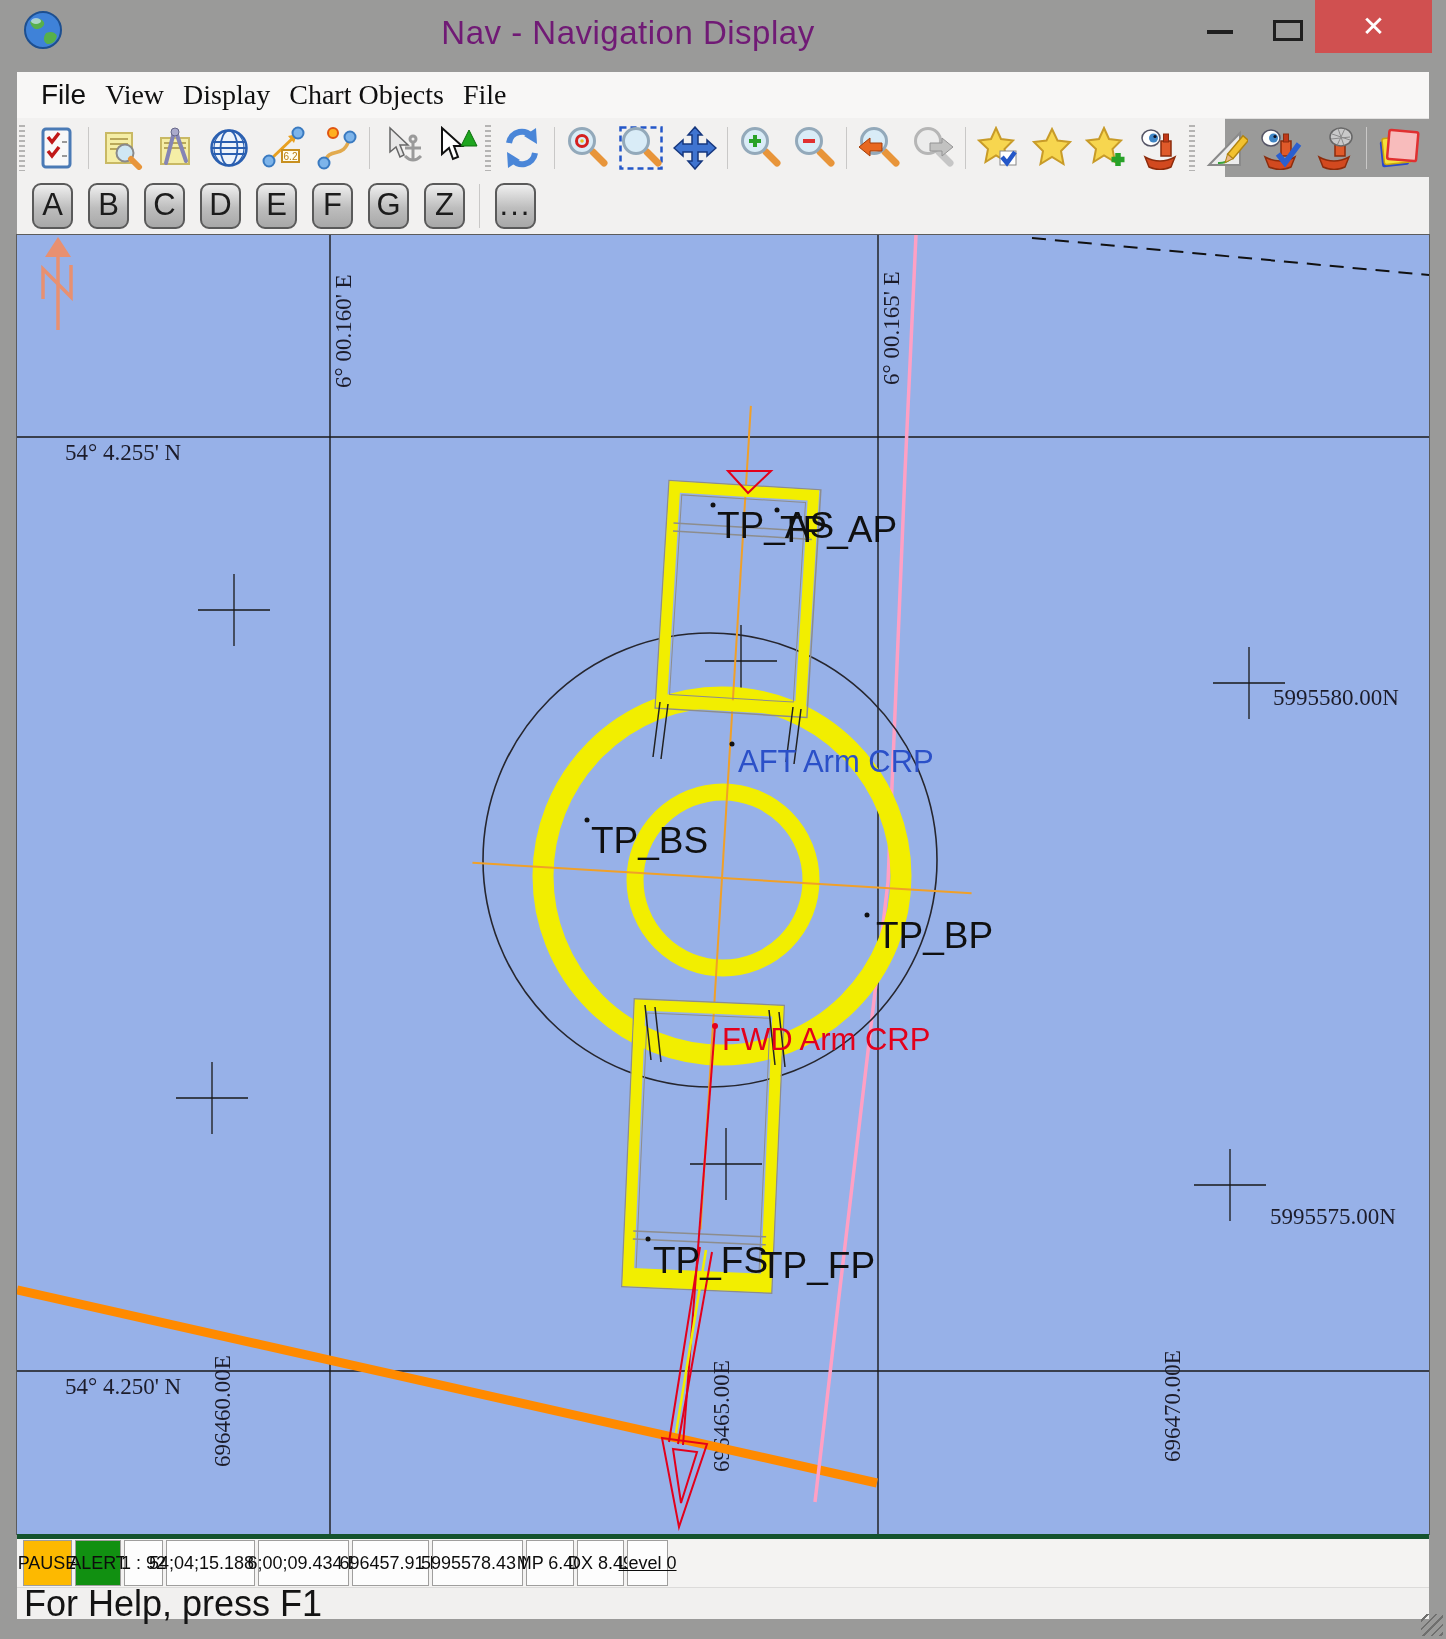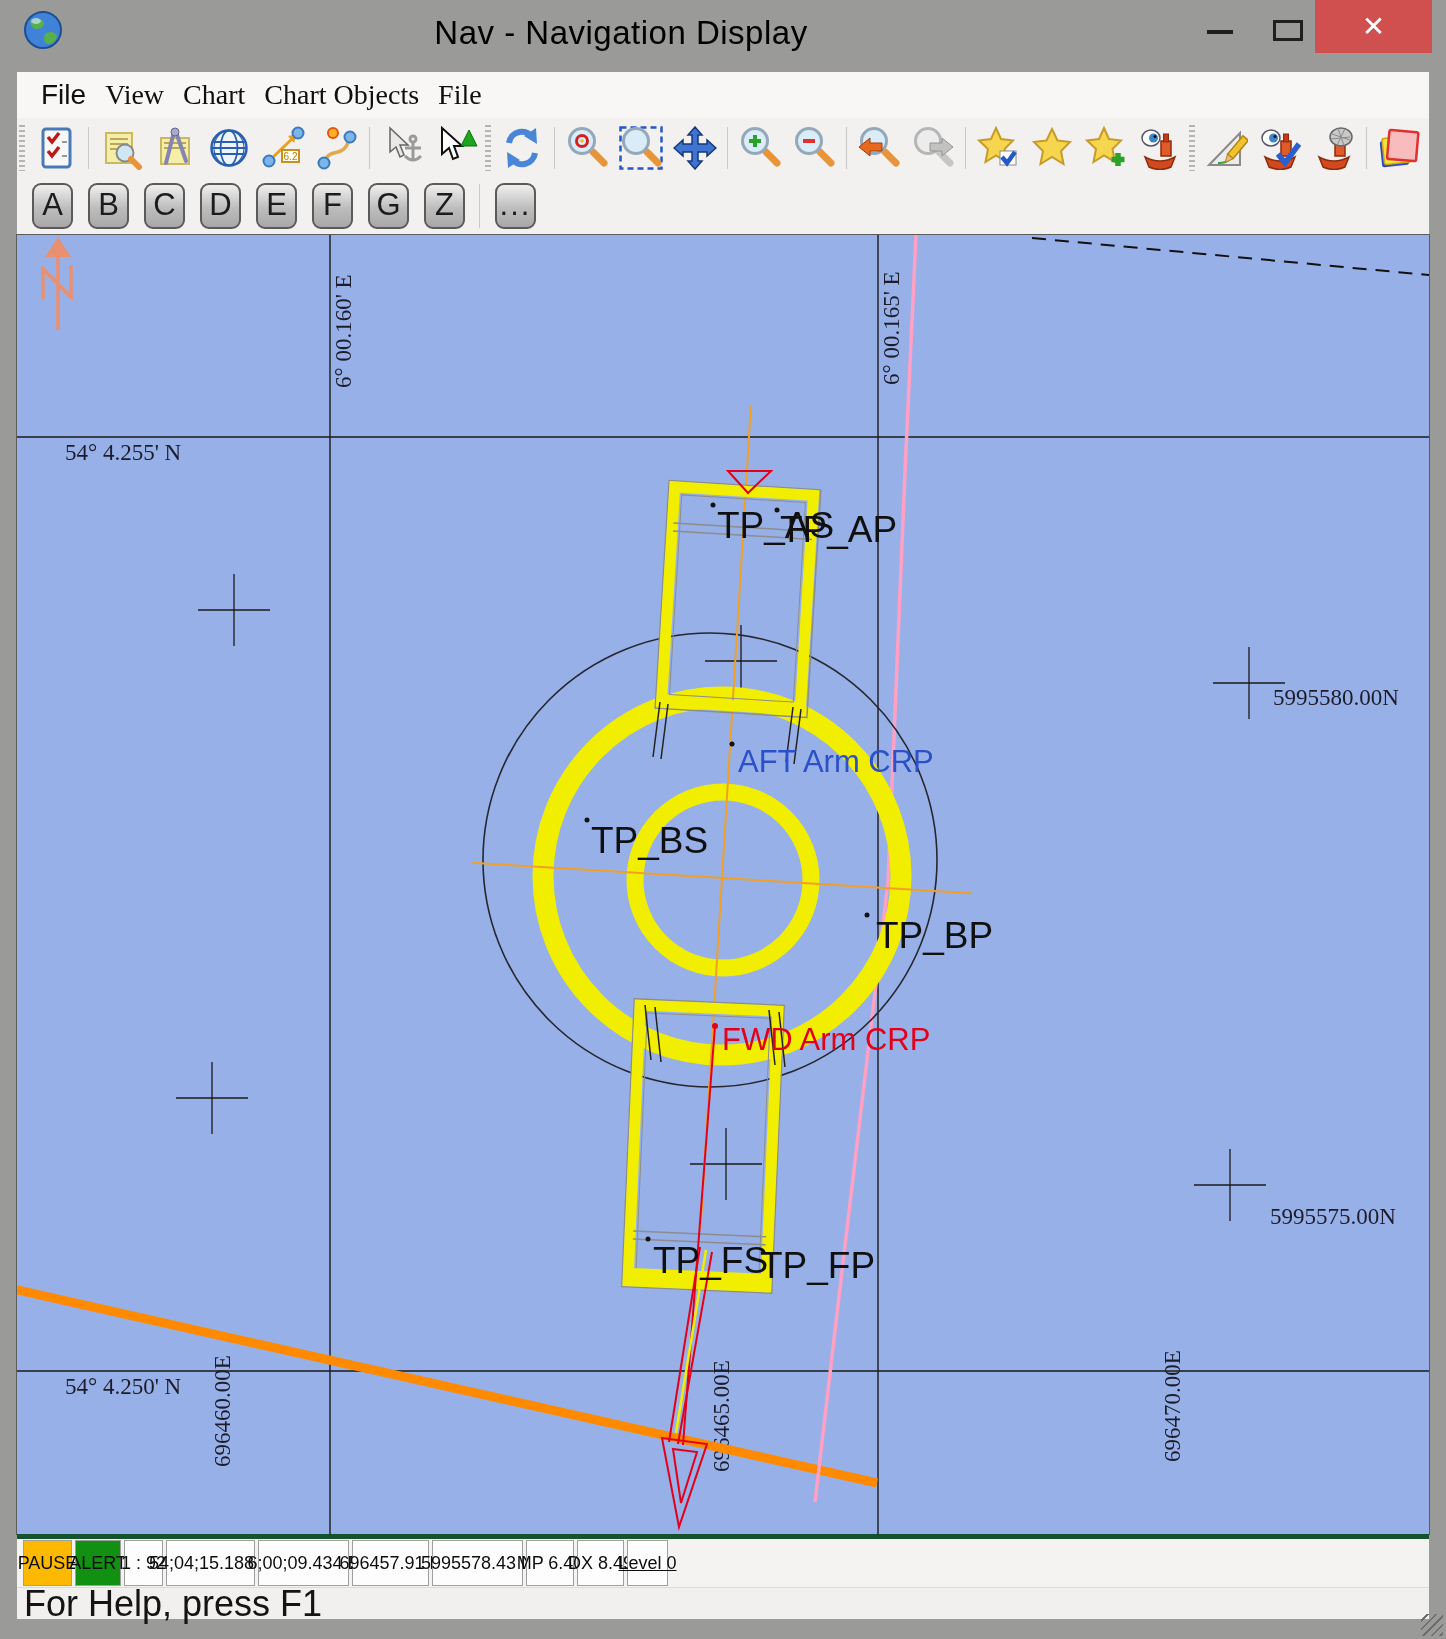--- a/index.html
+++ b/index.html
@@ -4,36 +4,36 @@
 <style>
   html,body{margin:0;padding:0;}
   body{
     position:relative;width:1446px;height:1639px;overflow:hidden;
     background:#9a9a99;font-family:"Liberation Sans",sans-serif;
     -webkit-font-smoothing:antialiased;
   }
   
   .titlebar{position:absolute;left:0;top:0;width:1446px;height:72px;background:#9a9a99;}
   .win-icon{position:absolute;left:22px;top:9px;width:42px;height:42px;}
-  .win-title{position:absolute;left:0;top:14px;width:1242px;text-align:center;
-    font-size:33px;color:#000000;letter-spacing:.5px;}
+  .win-title{position:absolute;left:7px;top:14px;width:1242px;text-align:center;
+    font-size:33px;color:#701a75;letter-spacing:.5px;}
   .btn-min{position:absolute;left:1186px;top:0;width:70px;height:53px;cursor:default;}
   .btn-min .dash{position:absolute;left:21px;top:30px;width:26px;height:4px;background:#1f1f1f;}
   .btn-max{position:absolute;left:1256px;top:0;width:58px;height:53px;}
   .btn-max .box{position:absolute;left:17px;top:20px;width:24px;height:15px;border:3px solid #1f1f1f;}
   .btn-close{position:absolute;left:1315px;top:0;width:117px;height:53px;background:#d05050;
     color:#fff;font-size:28px;text-align:center;line-height:53px;}
   
   .menubar{position:absolute;left:17px;top:72px;width:1412px;height:46px;background:#f8f7f6;
     display:flex;align-items:center;border-bottom:1px solid #e2e1e0;}
   .menu-item{font-size:28px;color:#0f0f0f;margin-left:24px;white-space:nowrap;}
   .menu-item:first-child{margin-left:24px;}
   .menu-item + .menu-item{margin-left:19px;font-family:Liberation Serif, serif;}
   
-  .toolbar{position:absolute;left:17px;top:118px;width:1412px;height:59px;background:#f2f1f0;
+  .toolbar{position:absolute;left:17px;top:118px;width:1208px;height:59px;background:#f2f1f0;
     display:flex;align-items:center;border-bottom:1px solid #dddcdb;}
   .tbtn{width:46px;height:46px;margin:0 4px;flex:0 0 auto;display:flex;align-items:center;justify-content:center;
     background:transparent;border:none;padding:0;}
   .tbtn svg{width:44px;height:44px;display:block;}
   .tbtn.disabled{opacity:.9;}
   .tsep{width:1px;height:42px;background:#c9c8c7;margin:0 5px;flex:0 0 auto;}
   .tgrip{width:6px;height:46px;margin:0 4px 0 2px;flex:0 0 auto;
     background:repeating-linear-gradient(#b5b4b3 0 2px,transparent 2px 5px);}
   
   .letterbar{position:absolute;left:17px;top:177px;width:1412px;height:58px;background:#f2f1f0;
@@ -79,21 +79,21 @@
     </div>
   <div class="btn-max">
       <div class="box"></div>
     </div>
   <div class="btn-close">✕</div>
 </div>
 
 <div class="menubar">
     <div class="menu-item">File</div>
     <div class="menu-item">View</div>
-    <div class="menu-item">Chart</div>
+    <div class="menu-item">Display</div>
     <div class="menu-item">Chart Objects</div>
     <div class="menu-item">File</div>
   </div>
 
 <div class="toolbar">
     <div class="tgrip"></div>
     <button class="tbtn">
       <svg viewBox="0 0 44 44">
         <rect x="9" y="3" width="27" height="38" rx="3" fill="#f8f8f8" stroke="#4a7ab5" stroke-width="3"></rect>
    <path d="M14 11 l4 5 7 -9" fill="none" stroke="#c01818" stroke-width="3.5"></path>

